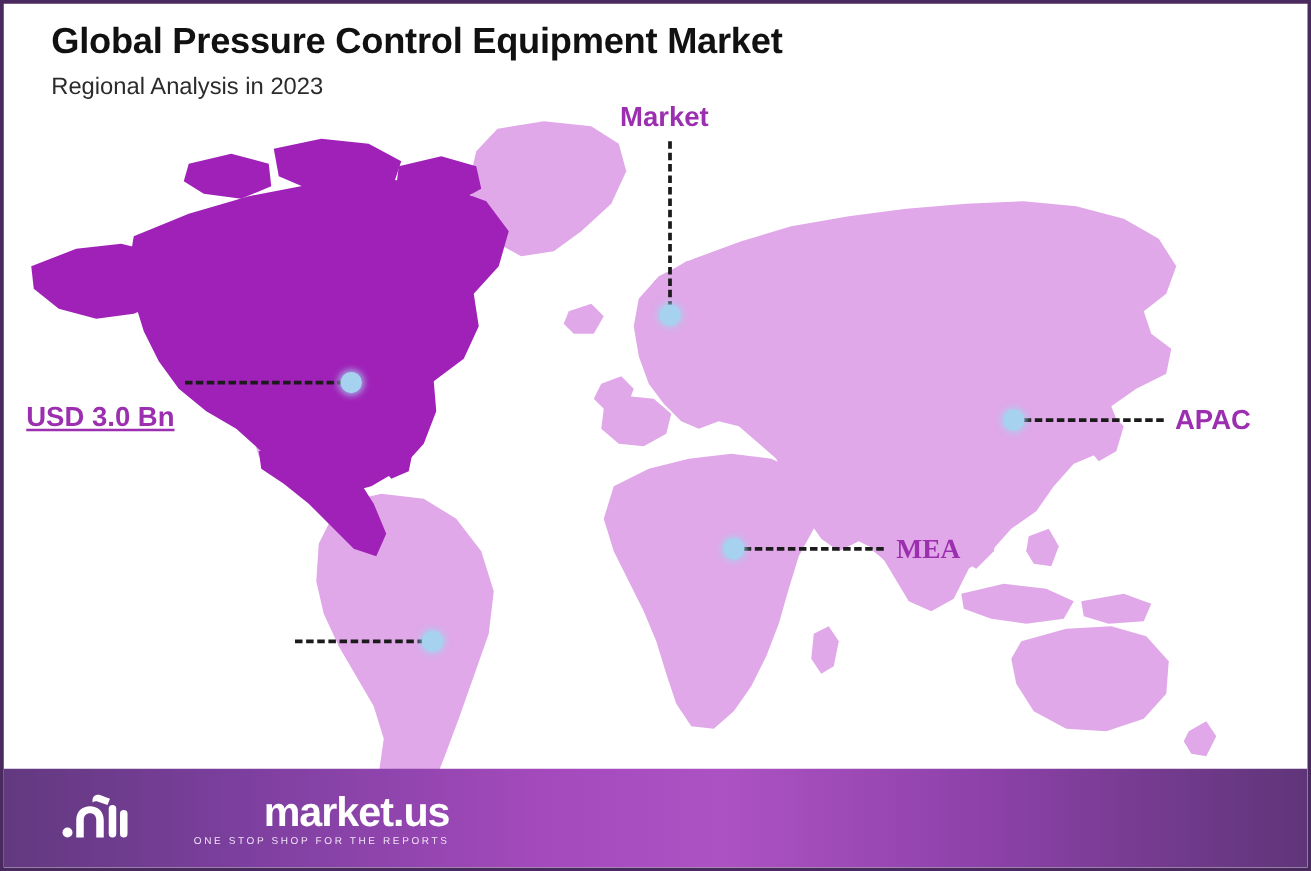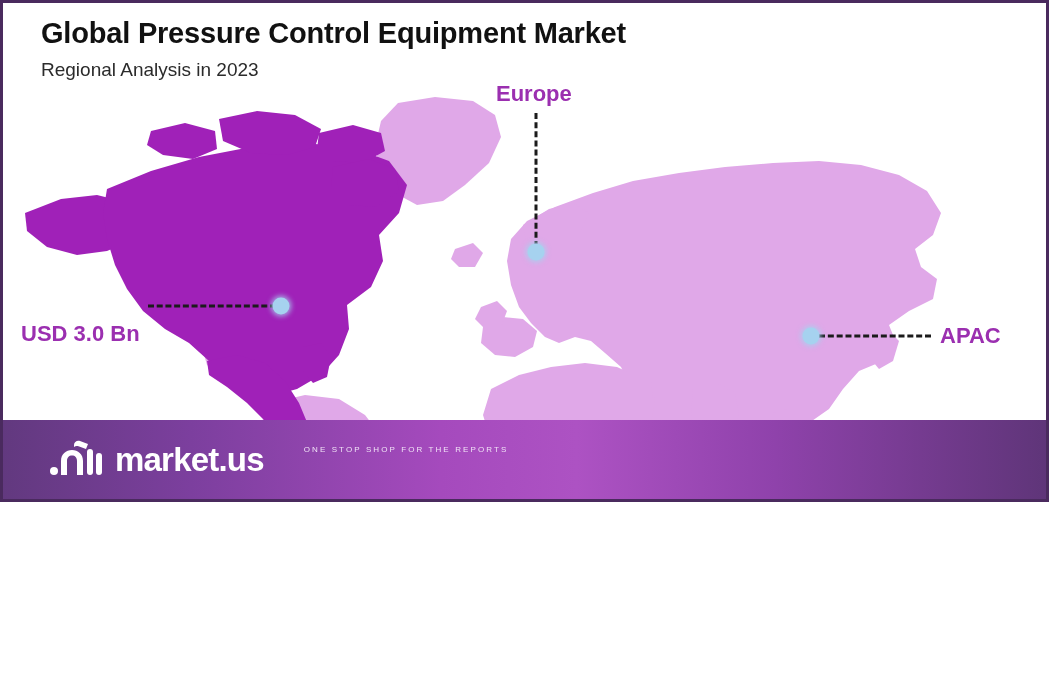--- a/index.html
+++ b/index.html
@@ -3,21 +3,21 @@
 <meta charset="utf-8">
 <style>
   html, body {
     margin: 0;
     padding: 0;
     background: #ffffff;
   }
   #page {
     position: relative;
     width: 1049px;
-    height: 502px;
+    height: 697px;
     background: #ffffff;
     overflow: hidden;
     font-family: "Liberation Sans", sans-serif;
     box-sizing: border-box;
     border: 3px solid #4a2a5e;
   }
 
   
   #header {
     position: absolute;
@@ -79,21 +79,21 @@
   }
   .region-label {
     position: absolute;
     color: #9b2fb0;
     font-weight: bold;
     font-size: 22px;
     line-height: 1.22;
     white-space: nowrap;
     z-index: 32;
   }
-  .region-label .sub { display: block; }
+  .region-label .sub { display: block; text-decoration: underline; }
 
   
   #banner {
     position: absolute;
     left: 0; bottom: 0;
     width: 100%;
     height: 79px;
     background: linear-gradient(90deg,
         #62397f 0%,
         #7c3f9e 18%,
@@ -118,21 +118,21 @@
   #banner-text .l2 { display: block; }
 
   
   #logo {
     display: flex;
     align-items: center;
     gap: 12px;
     padding-right: 10px;
   }
   #logo-mark { width: 56px; height: 42px; flex: 0 0 auto; }
-  #logo-text-wrap { display: flex; align-items: flex-start; }
+  #logo-text-wrap { display: flex; flex-direction: column; align-items: flex-end; }
   #logo-word {
     color: #ffffff;
     font-size: 33px;
     font-weight: bold;
     letter-spacing: -0.8px;
     line-height: 1;
   }
   #logo-tagline {
     color: #f0e2f6;
     font-size: 8px;
@@ -226,21 +226,21 @@
 
     <div class="leader" style="left:233px; top:424px; width:104px;"></div>
     <div class="marker" style="left:343px; top:424px;"></div>
   </div>
 
   <div class="region-label" style="left:18px; top:318px;">
     <span class="sub">USD 3.0 Bn</span>
   </div>
 
   <div class="region-label" style="left:493px; top:78px;">
-    <span>Europe</span>
+    <span>Market</span>
   </div>
 
   <div class="region-label" style="left:937px; top:320px;">
     <span>APAC</span>
   </div>
 
   <div class="region-label" style="left:714px; top:423px;font-family:Liberation Serif, serif;">
     <span>MEA</span>
   </div>
 

